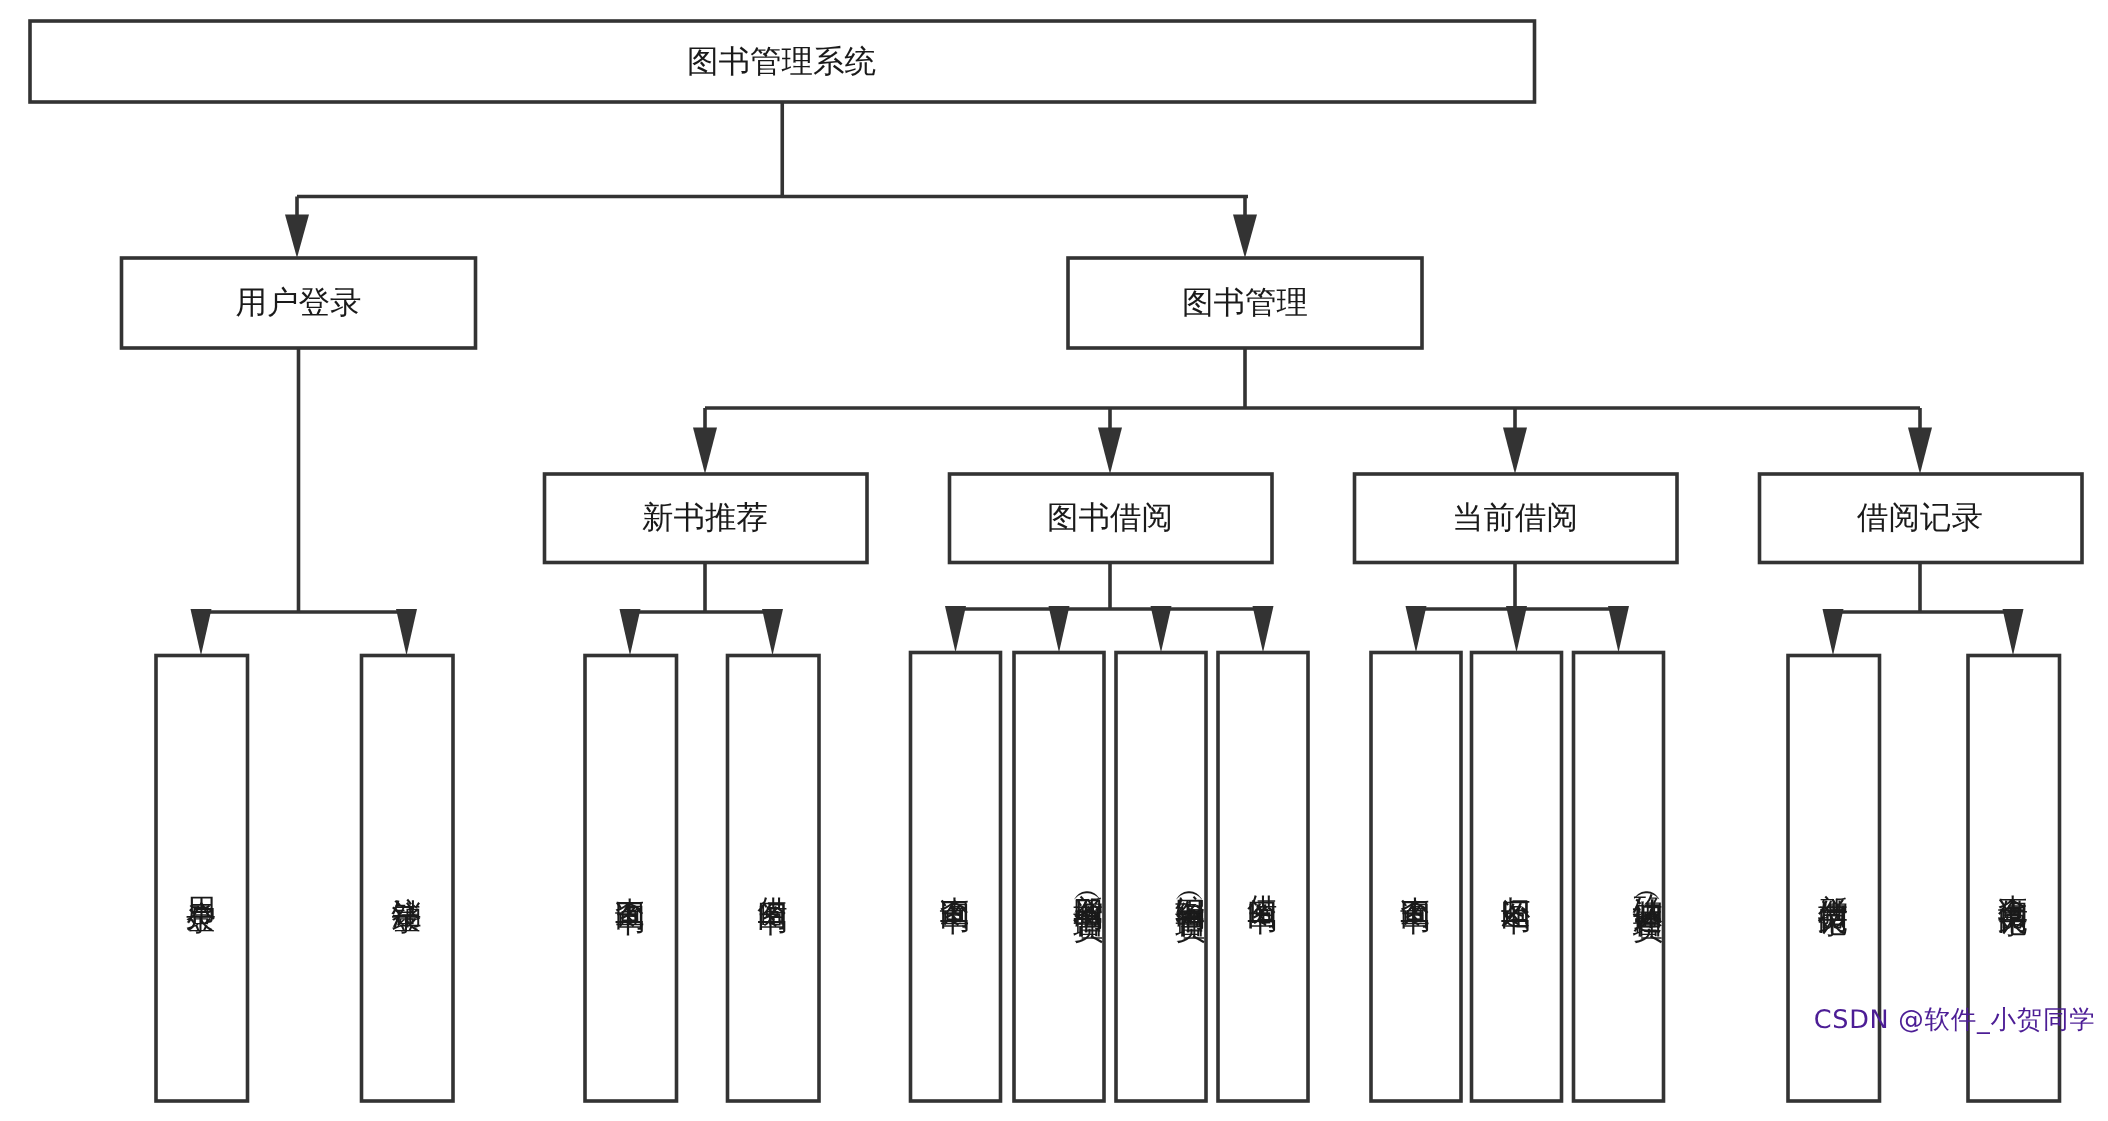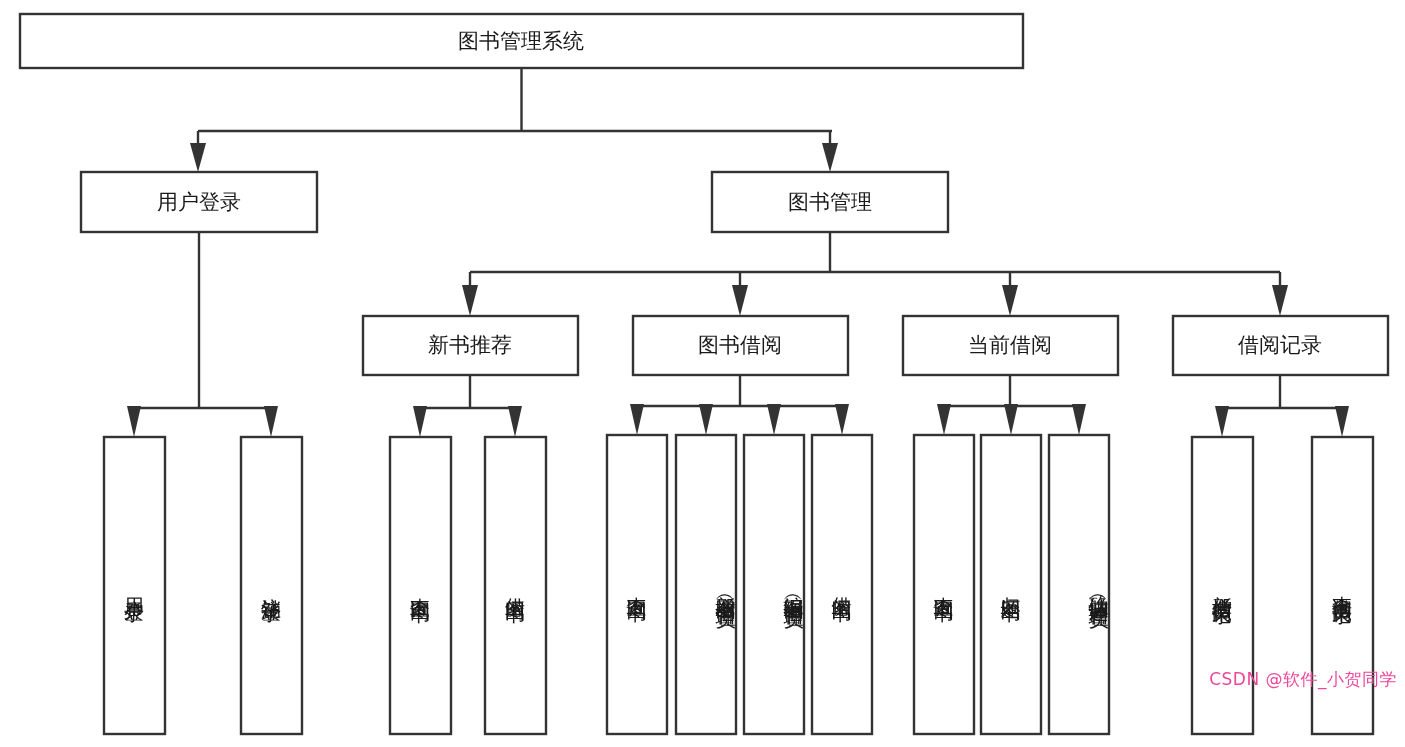--- a/index.html
+++ b/index.html
@@ -61,21 +61,21 @@
     white-space: nowrap;
     text-align: center;
     pointer-events: none;
   }
   .watermark {
     position: absolute;
     right: 8px;
     bottom: 6px;
     font-family: "DejaVu Sans", "Liberation Sans", sans-serif;
     font-size: 17px;
-    color: #ec4899;
+    color: #4c1d95;
     letter-spacing: 0.5px;
     white-space: nowrap;
     margin-top: 11px;
   }
 </style>
 </head>
 <body>
 
 <div id="diagram-root">
 

